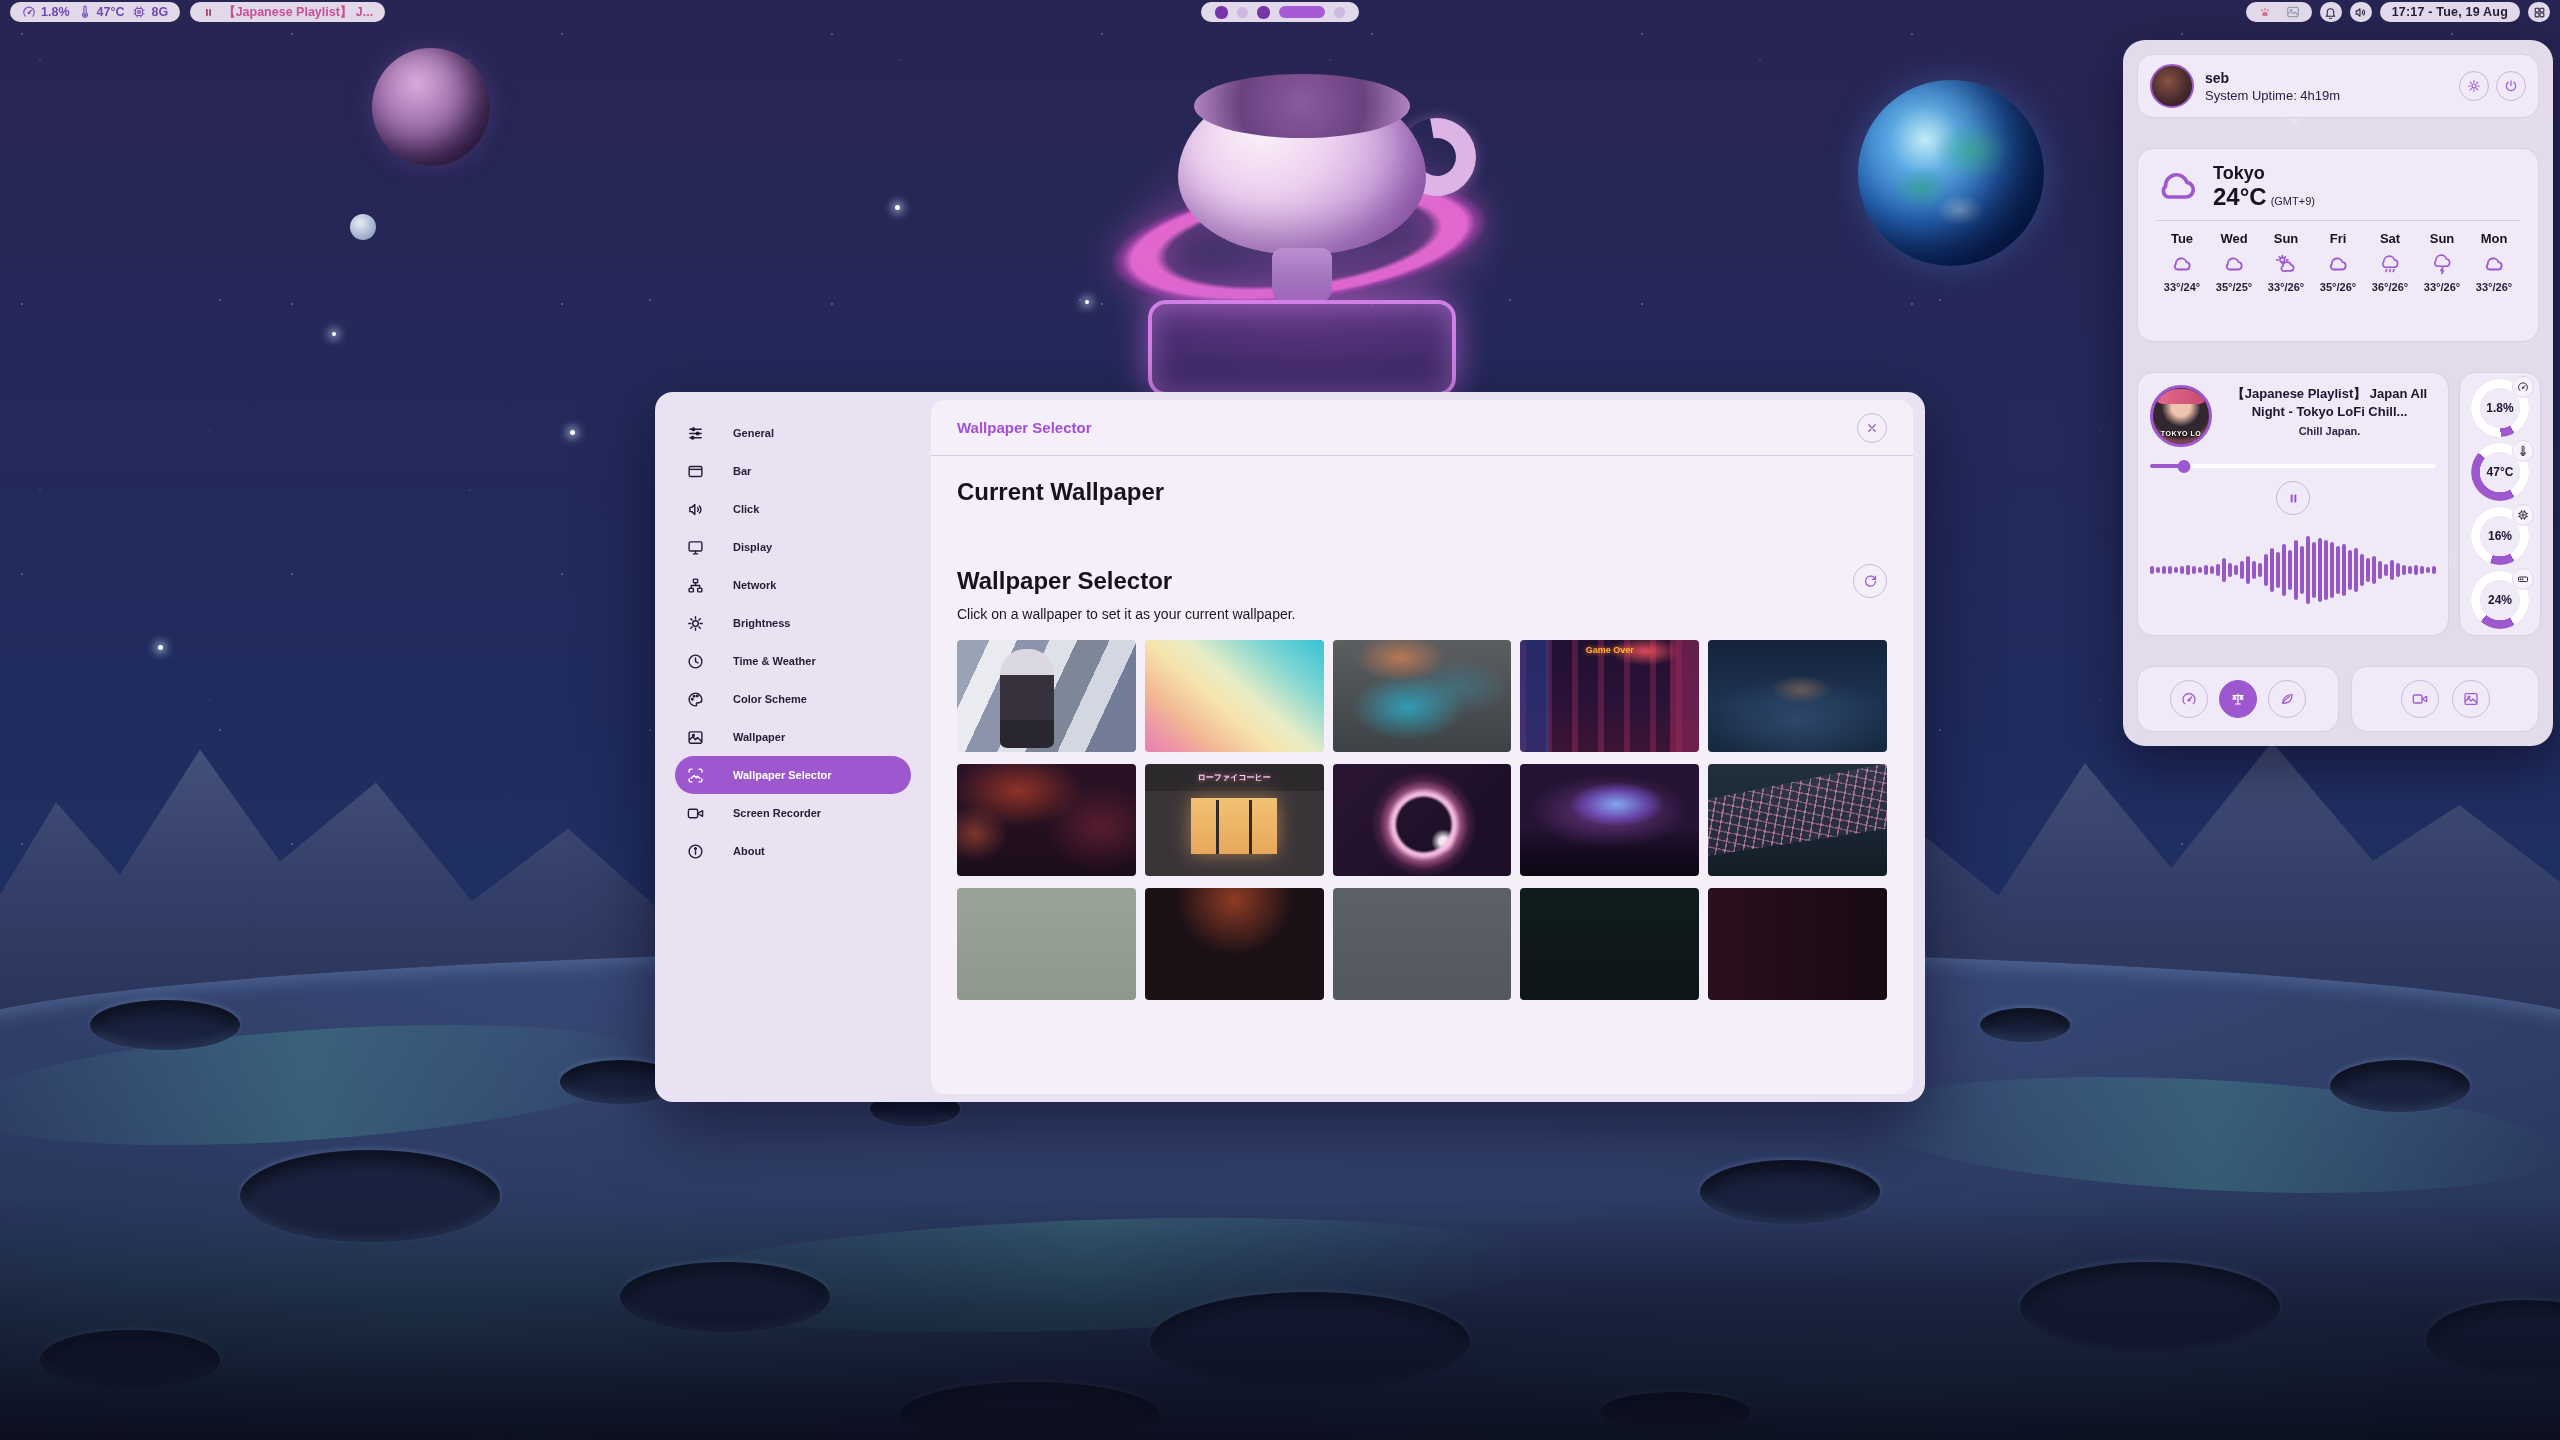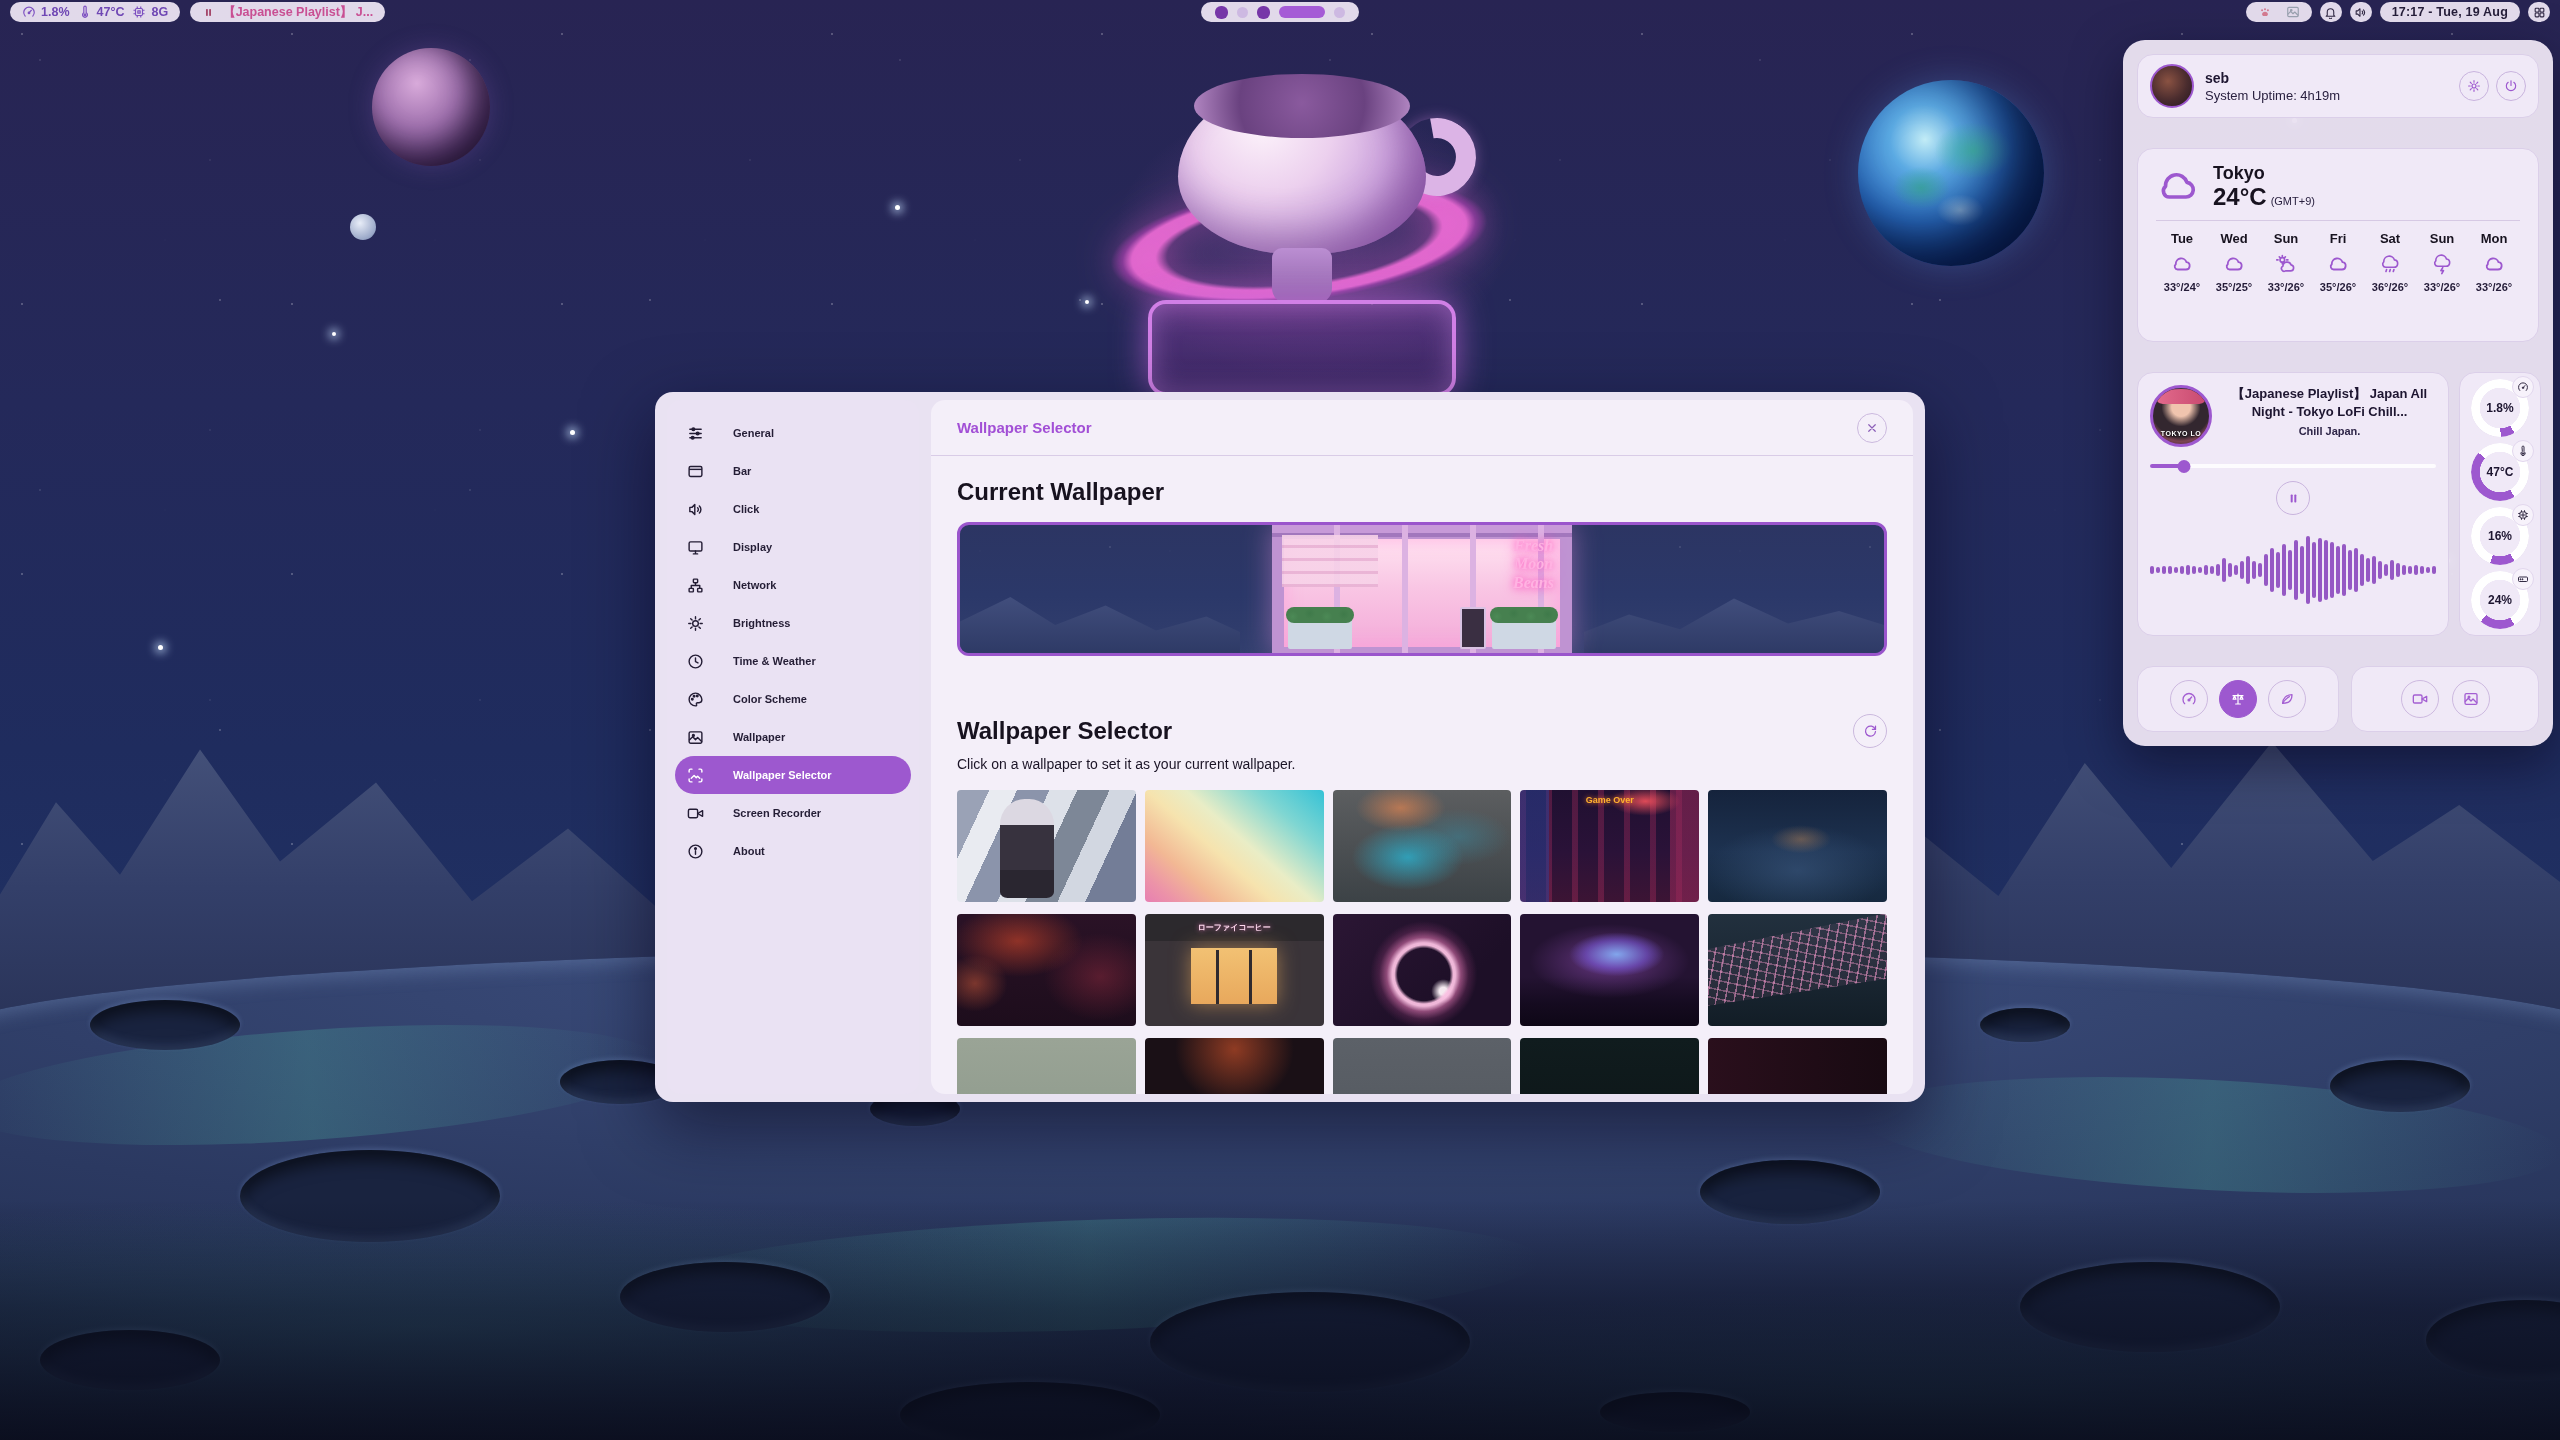--- a/index.html
+++ b/index.html
@@ -685,38 +685,20 @@
       <div class="c-head">
         <span class="c-title">Wallpaper Selector</span>
         <div class="close-btn" id="close-btn">
             <svg class="ic" viewBox="0 0 24 24">
               <use href="#i-close"></use>
             </svg>
           </div>
       </div>
       <div class="c-body">
         <div class="h1">Current Wallpaper</div>
-        <div class="preview">
-          <div class="pstars"></div>
-          <div class="pmtn pm-l"></div>
-          <div class="pmtn pm-r"></div>
-          <div class="cafe">
-            <div class="cafe-glass"></div>
-            <div class="cafe-mullions"></div>
-            <div class="cafe-shelf"></div>
-            <div class="neon">
-              <div>Fresh</div>
-              <div>Moon</div>
-              <div>Beans</div>
-            </div>
-            <div class="planter pl-l"></div>
-            <div class="planter pl-r"></div>
-            <div class="cafe-sign"></div>
-          </div>
-        </div>
         <div class="h2row">
           <span class="h2">Wallpaper Selector</span>
           <div class="refresh-btn" id="refresh-btn">
               <svg class="ic" viewBox="0 0 24 24">
                 <use href="#i-refresh"></use>
               </svg>
             </div>
         </div>
         <div class="subtitle">Click on a wallpaper to set it as your current wallpaper.</div>
         <div class="thumb-grid" id="wp-grid">

